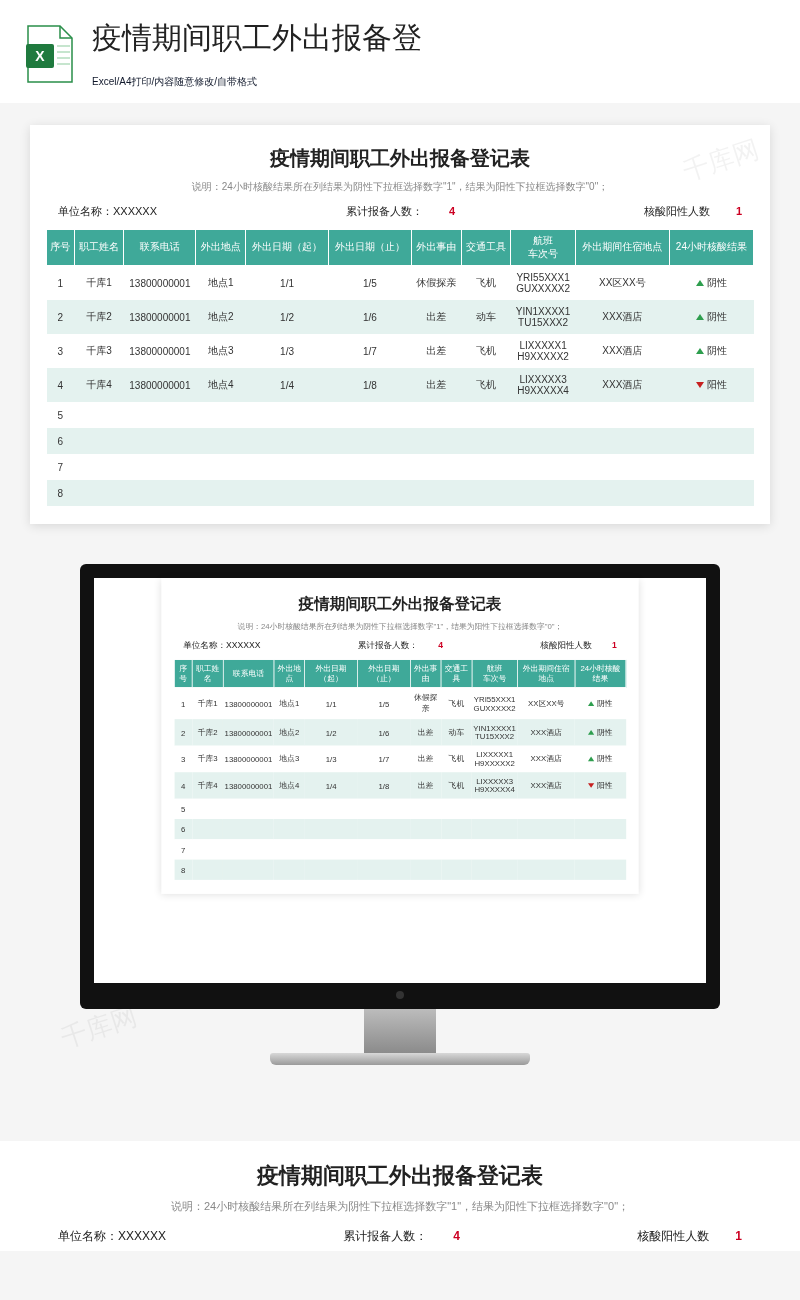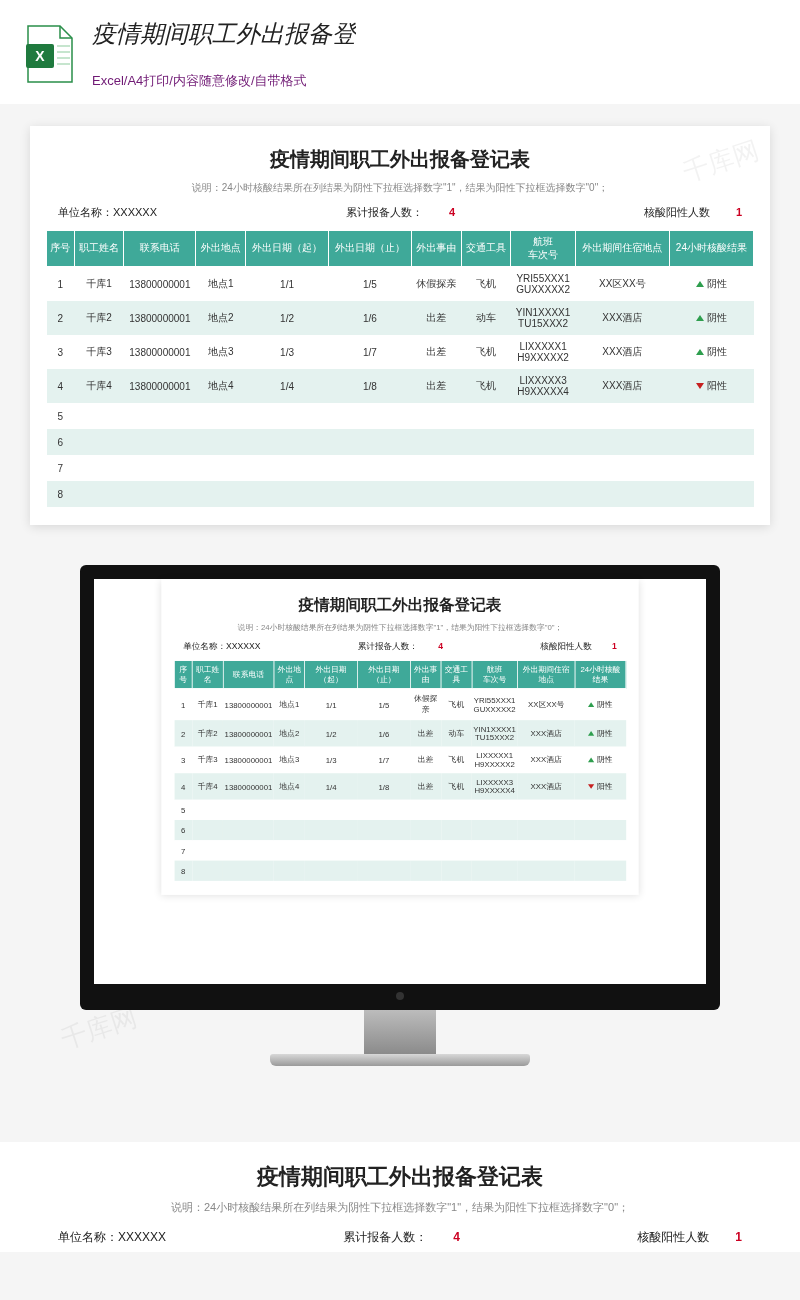--- a/index.html
+++ b/index.html
@@ -2,22 +2,22 @@
 <html><head>
 <meta charset="utf-8">
 <style>
   * { margin:0; padding:0; box-sizing:border-box; }
   body { font-family: "Microsoft YaHei", Arial, sans-serif; background:#f5f5f5; width:800px; }
   
   
   .hero { background:#fff; padding:18px 24px 14px; display:flex; align-items:center; gap:16px; }
   .excel-icon { width:52px; height:60px; position:relative; flex-shrink:0; }
   .excel-icon svg { width:100%; height:100%; }
-  .hero-text h1 { font-size:24px; font-weight:400; color:#222; white-space:nowrap; overflow:hidden;font-style:italic; }
-  .hero-text p { font-size:13px; color:#701a75; margin-top:22px; }
+  .hero-text h1 { font-size:30px; font-weight:400; color:#222; white-space:nowrap; overflow:hidden; }
+  .hero-text p { font-size:10px; color:#0f172a; margin-top:16px; }
   
   
   .preview-wrap { padding:22px 30px 40px; position:relative; }
   .sheet { background:#fff; box-shadow:0 2px 10px rgba(0,0,0,.12); padding:14px 16px 18px; }
   .sheet.small { transform:scale(.78); transform-origin:top center; }
   
   .title { text-align:center; font-size:20px; font-weight:700; color:#222; margin:6px 0 8px; }
   .note  { text-align:center; font-size:10px; color:#888; margin-bottom:10px; }
   
   .summary { display:flex; justify-content:space-between; font-size:11px; color:#333; padding:0 12px 10px; }

